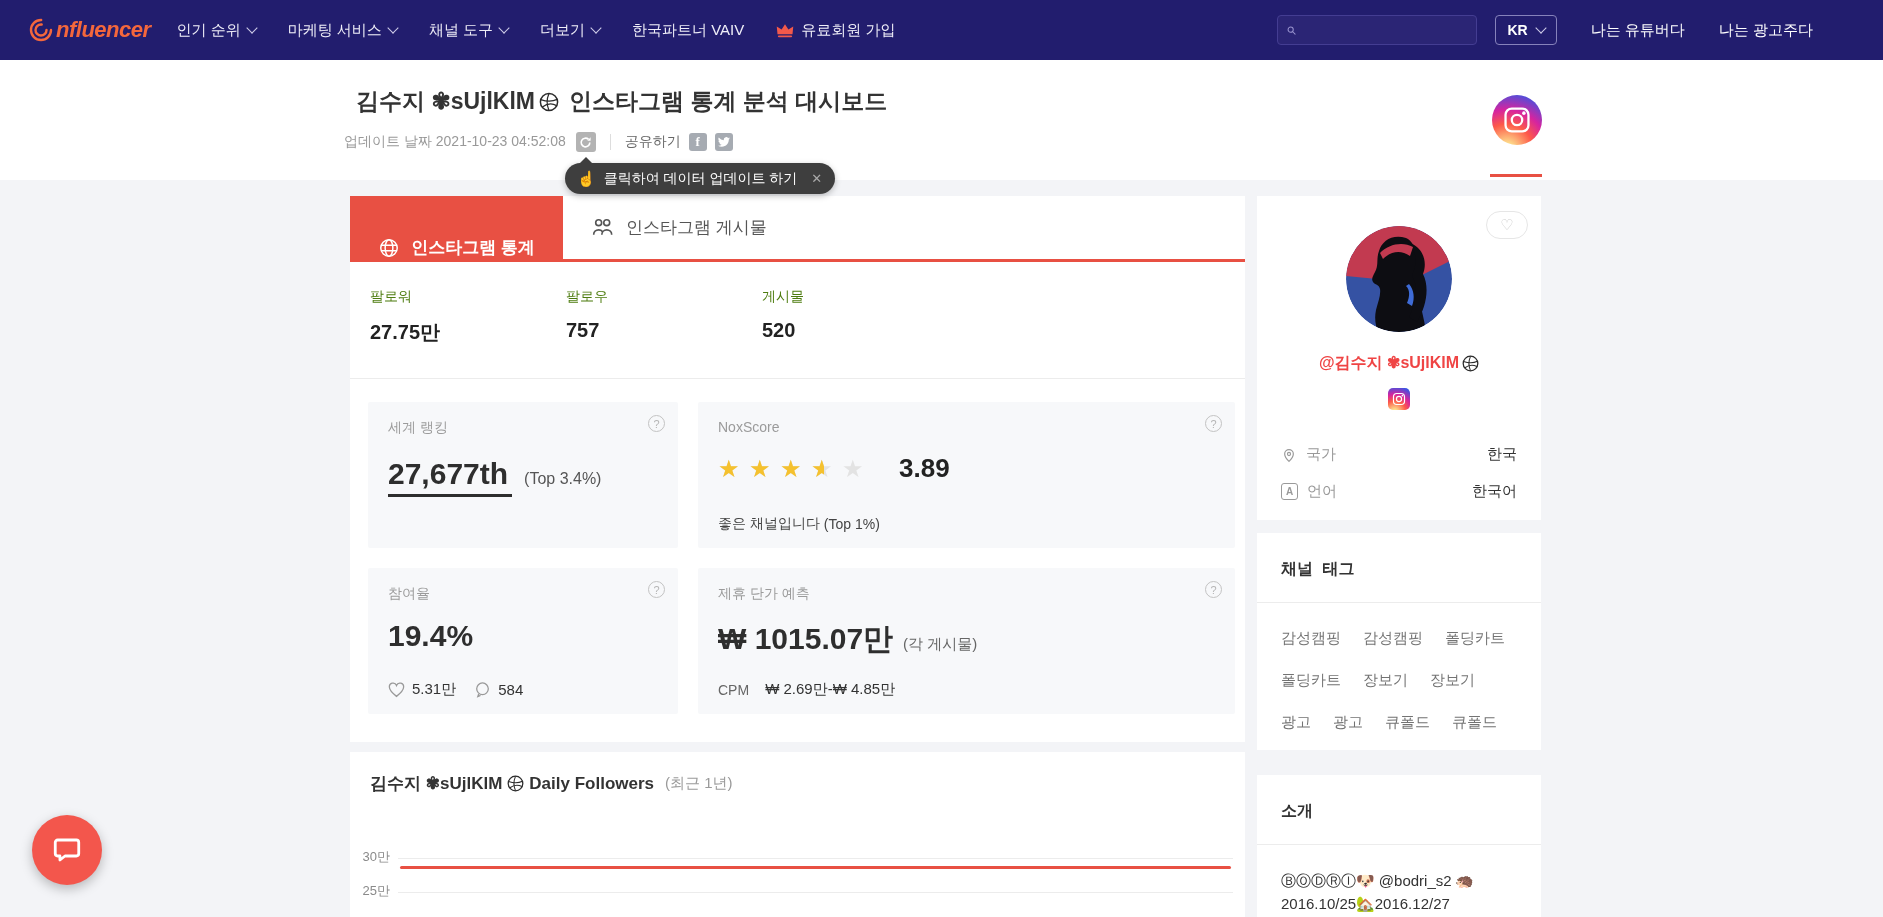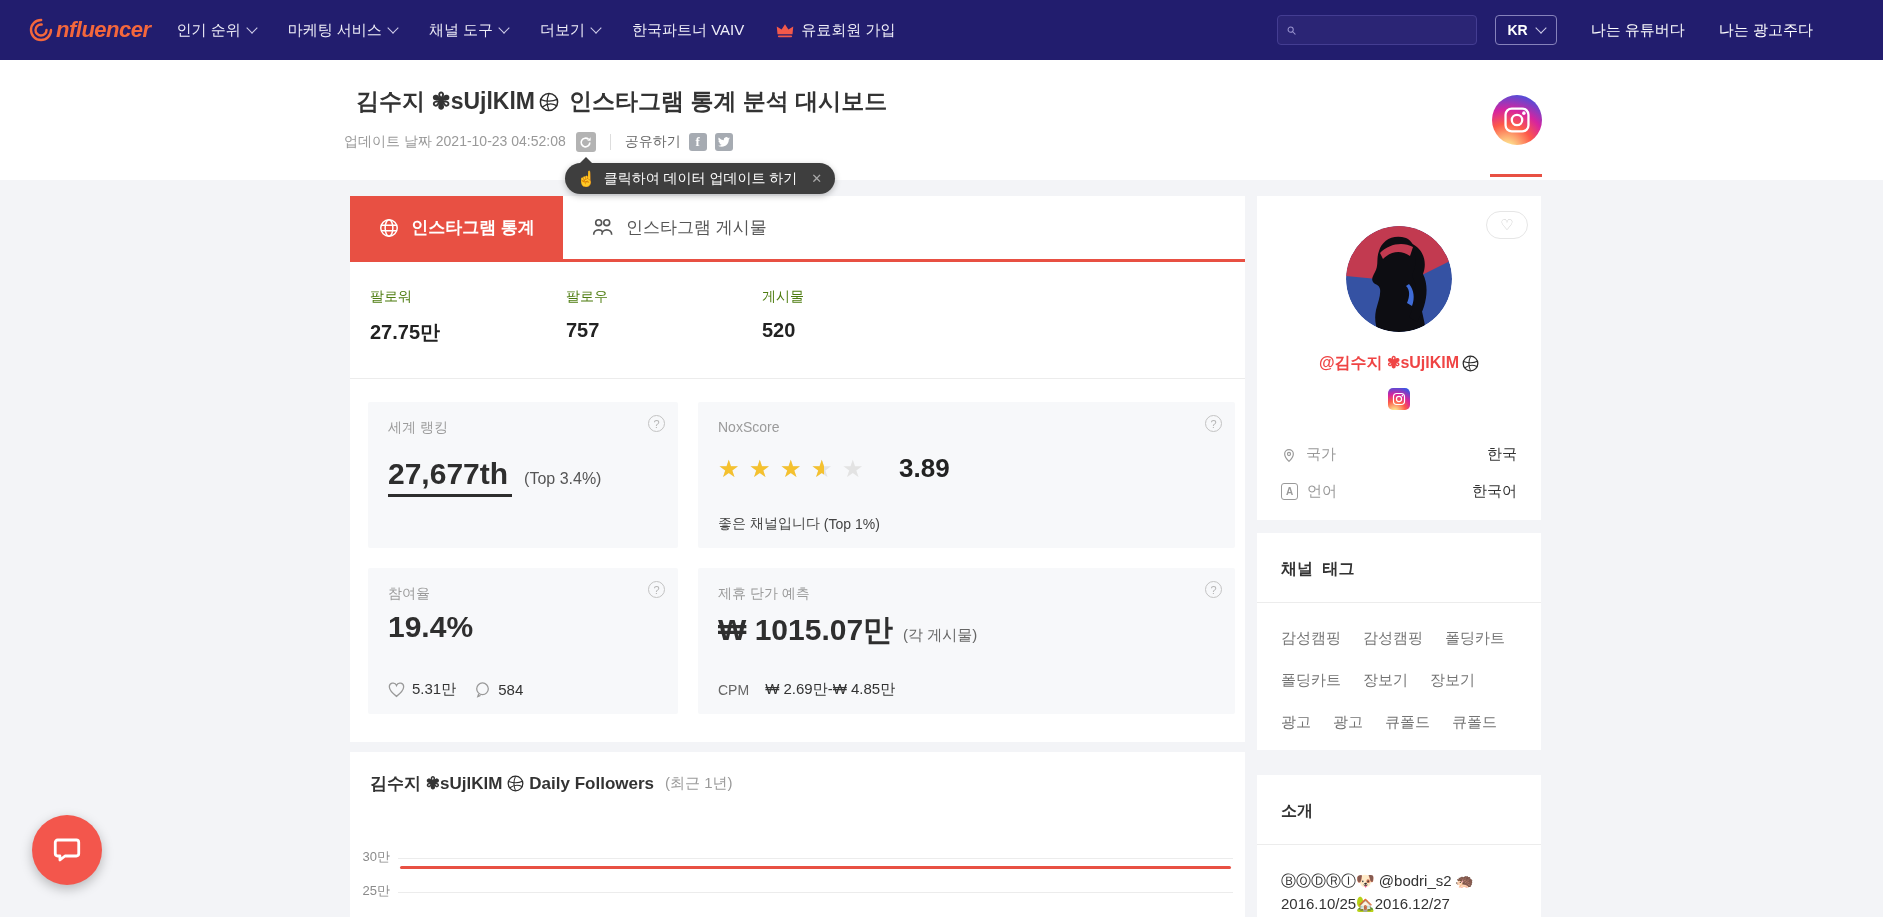--- a/index.html
+++ b/index.html
@@ -34,39 +34,39 @@
   .tooltip{position:absolute;left:565px;top:163px;height:31px;background:#3e3e3e;border-radius:16px;display:flex;align-items:center;padding:0 13px 0 12px;color:#fff;font-size:14px;z-index:40;box-shadow:0 2px 6px rgba(0,0,0,.25);}
   .tooltip:before{content:"";position:absolute;left:14px;top:-6px;border-left:7px solid transparent;border-right:7px solid transparent;border-bottom:7px solid #3e3e3e;}
   .hand{font-size:15px;margin-right:8px;color:#fff;}
   .tt-close{color:#a9a9a9;margin-left:14px;font-size:13px;cursor:pointer;}
 
   
   .panel{background:#fff;position:absolute;}
   .panel-main{left:350px;top:196px;width:895px;height:546px;}
   .tabs{height:63px;display:flex;border-bottom:3px solid #e85043;}
   .tab{display:flex;align-items:center;font-size:17px;cursor:pointer;}
-  .tab-active{width:213px;background:#e85043;color:#fff;font-weight:bold;justify-content:center;gap:11px;}
+  .tab-active{width:213px;background:#e85043;color:#fff;font-weight:bold;justify-content:center;gap:11px;align-items:flex-end;}
   .tab-plain{color:#555;padding-left:28px;gap:12px;}
   .stats{display:flex;padding:26px 0 0 20px;height:90px;border-bottom:1px solid #ececec;box-sizing:content-box;}
   .stat{width:196px;}
   .stat-label{font-size:14px;color:#4d7c0f;margin-bottom:13px;}
   .stat-value{font-size:20px;font-weight:bold;color:#222;}
   .cards{position:absolute;left:18px;top:206px;display:grid;grid-template-columns:310px 537px;grid-auto-rows:146px;gap:20px;}
   .card{background:#f7f8fa;border-radius:2px;position:relative;padding:17px 20px;box-sizing:border-box;}
   .card-label{font-size:14px;color:#9b9b9b;}
   .q-icon{position:absolute;top:13px;right:13px;width:15px;height:15px;border:1px solid #c3c3c3;border-radius:50%;color:#b5b5b5;font-size:11px;display:flex;align-items:center;justify-content:center;cursor:pointer;}
   .rank-row{margin-top:20px;display:flex;align-items:baseline;gap:12px;}
   .rank-val{font-size:30px;font-weight:bold;color:#2e2e2e;border-bottom:3px solid #2e2e2e;padding:0 4px 3px 0;cursor:pointer;}
   .rank-extra{font-size:16px;color:#555;}
   .stars-row{margin-top:18px;display:flex;align-items:center;}
   .star{position:relative;display:inline-block;width:25px;height:26px;font-size:24px;line-height:26px;color:#e3e3e3;margin-right:6px;}
   .star .fill{position:absolute;left:0;top:0;overflow:hidden;color:#f5c12e;white-space:nowrap;}
   .score-num{font-size:26px;font-weight:bold;color:#222;margin-left:26px;}
   .card-foot{position:absolute;left:20px;bottom:15px;font-size:14px;color:#444;display:flex;align-items:center;}
-  .big-val{margin-top:7px;font-size:30px;font-weight:bold;color:#2e2e2e;display:flex;align-items:baseline;gap:10px;}
+  .big-val{margin-top:16px;font-size:30px;font-weight:bold;color:#2e2e2e;display:flex;align-items:baseline;gap:10px;}
   .val-unit{font-size:15px;color:#666;font-weight:normal;}
   .like-num{font-size:15px;color:#333;margin:0 18px 0 7px;}
   .cpm-label{color:#666;margin-right:16px;}
   .cpm-val{color:#333;font-size:15px;}
 
   
   .panel-chart{left:350px;top:752px;width:895px;height:165px;}
   .chart-title{position:absolute;left:20px;top:20px;font-size:17px;font-weight:bold;color:#333;display:flex;align-items:center;gap:5px;}
   .chart-range{font-size:15px;color:#9a9a9a;font-weight:normal;margin-left:6px;}
   .gridline{position:absolute;left:48px;right:12px;height:1px;background:#ececec;}

